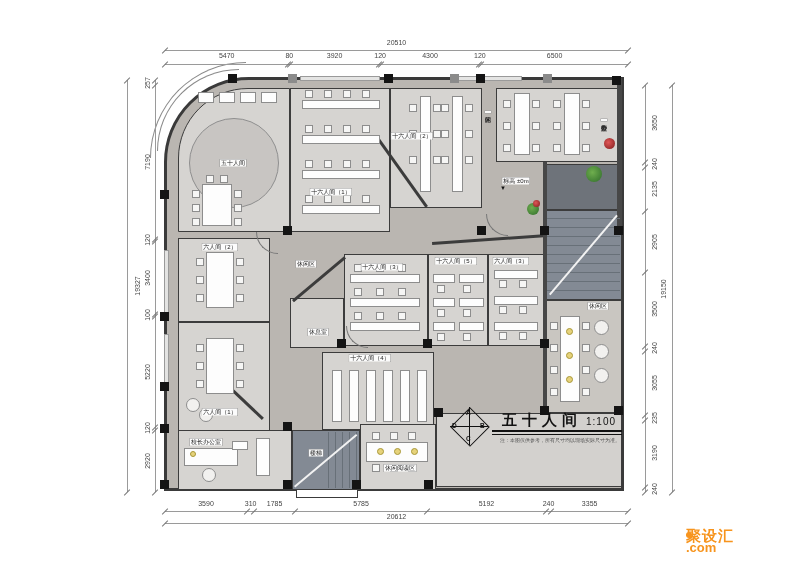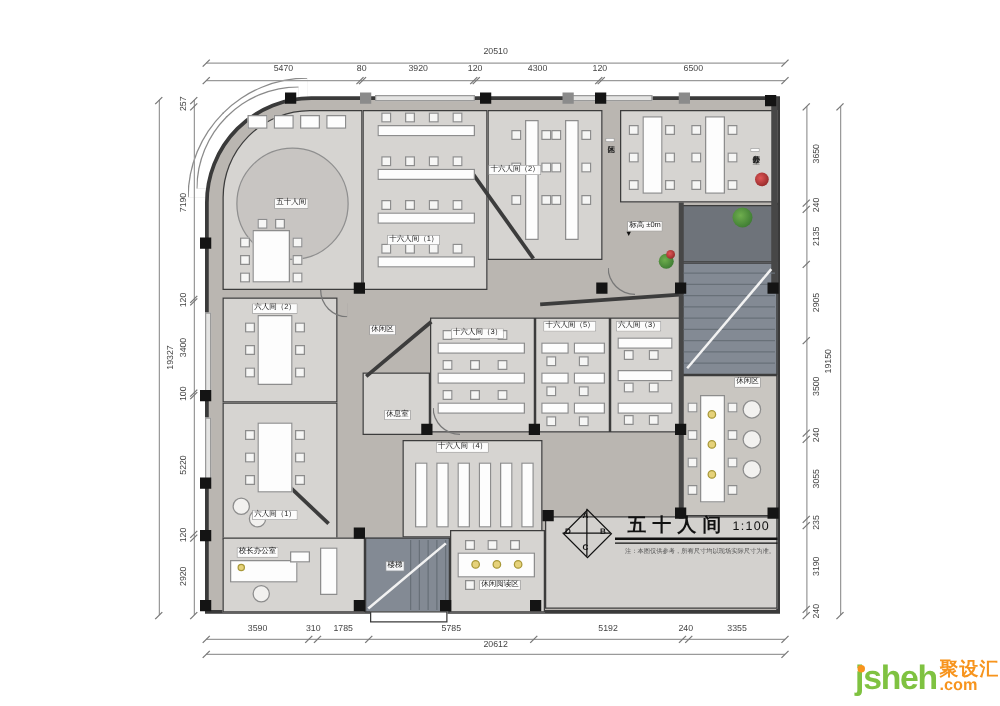--- a/index.html
+++ b/index.html
@@ -413,19 +413,18 @@
     <b class="pd">D</b>
   </div>
   <div class="tb-title">五十人间</div>
   <div class="tb-scale">1:100</div>
   <div class="tb-l1"></div>
   <div class="tb-l2"></div>
   <div class="tb-note">注：本图仅供参考，所有尺寸均以现场实际尺寸为准。</div>
 </div>
 
 <div id="logo">
-  <span class="lg-main">jsheh</span>
   <span class="lg-right">
     <span class="lg-cn">聚设汇</span>
     <span class="lg-com">.com</span>
   </span>
   <span class="lg-dot"></span>
 </div>
 
 </body></html>

